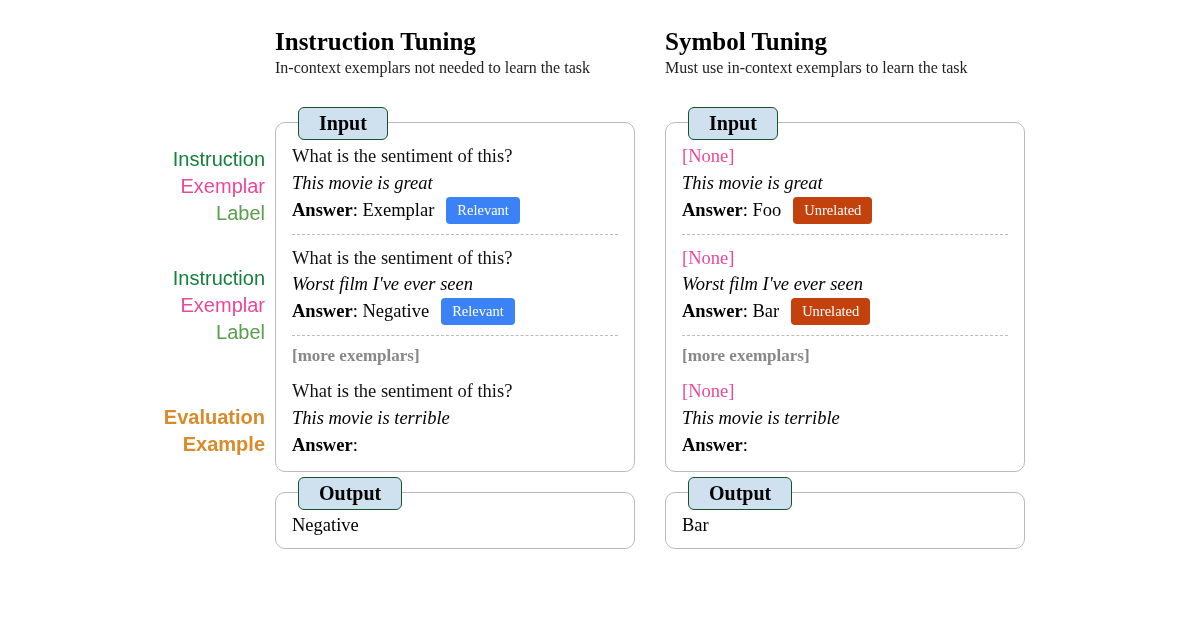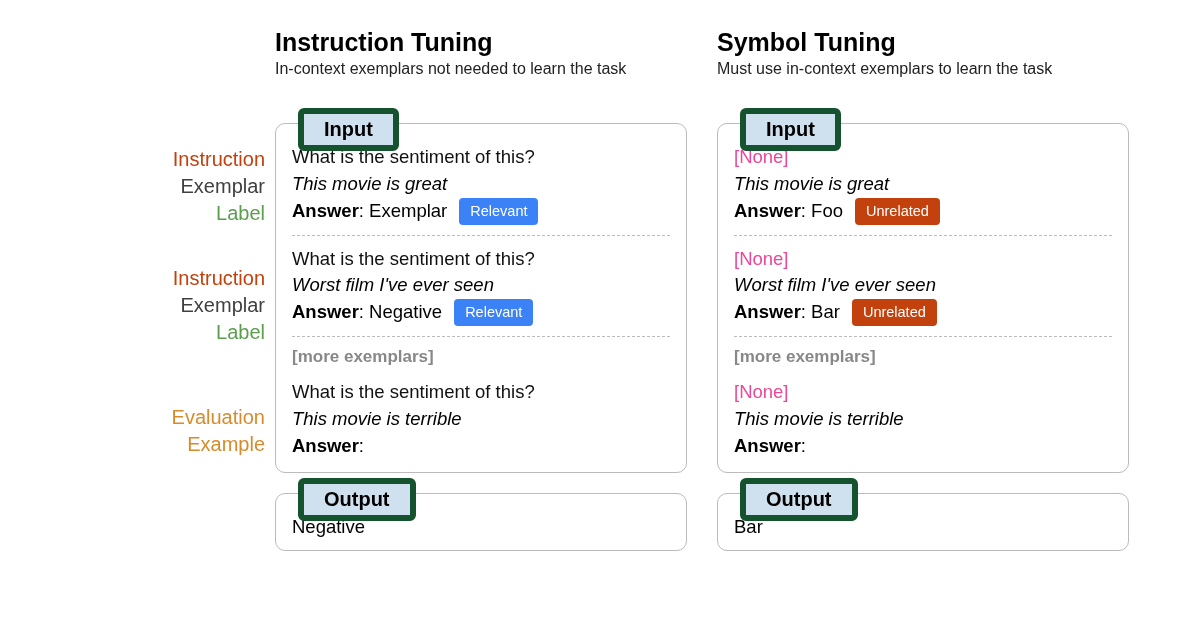--- a/index.html
+++ b/index.html
@@ -19,33 +19,35 @@
     width: 275px;
     padding-top: 118px;
     text-align: right;
     padding-right: 10px;
     font-size: 20px;
   }
   .label-group {
     margin-bottom: 38px;
   }
   .label-line { line-height: 1.35; }
-  .c-blue { color: #c2410c; }
-  .c-purple { color: #404040; }
+  .c-blue { color: #15803d; }
+  .c-purple { color: #ec4899; }
   .c-green { color: #5a9e4e; margin-left: 42px; }
   .c-orange { color: #d88b2a; }
   .eval-labels {
     margin-top: 58px;
+    font-weight: bold;
   }
   .columns {
     display: flex;
     gap: 30px;
   }
   .col {
-    width: 412px;
+    width: 360px;
+    font-family: Liberation Serif, serif;
   }
   .col-title {
     font-size: 25px;
     font-weight: bold;
     margin-bottom: 2px;
   }
   .col-sub {
     font-size: 16px;
     color: #222;
     line-height: 1.3;
@@ -57,21 +59,21 @@
     border-radius: 10px;
     position: relative;
     padding: 20px 16px 12px 16px;
     margin-bottom: 20px;
   }
   .panel-tab {
     position: absolute;
     top: -16px;
     left: 22px;
     background: #cfe0ee;
-    border: 6px solid #14532d;
+    border: 1px solid #14532d;
     border-radius: 6px;
     padding: 4px 20px;
     font-size: 20px;
     font-weight: bold;
   }
   .exemplar {
     font-size: 18.5px;
     line-height: 1.45;
   }
   .instr-line { color: #111; }

